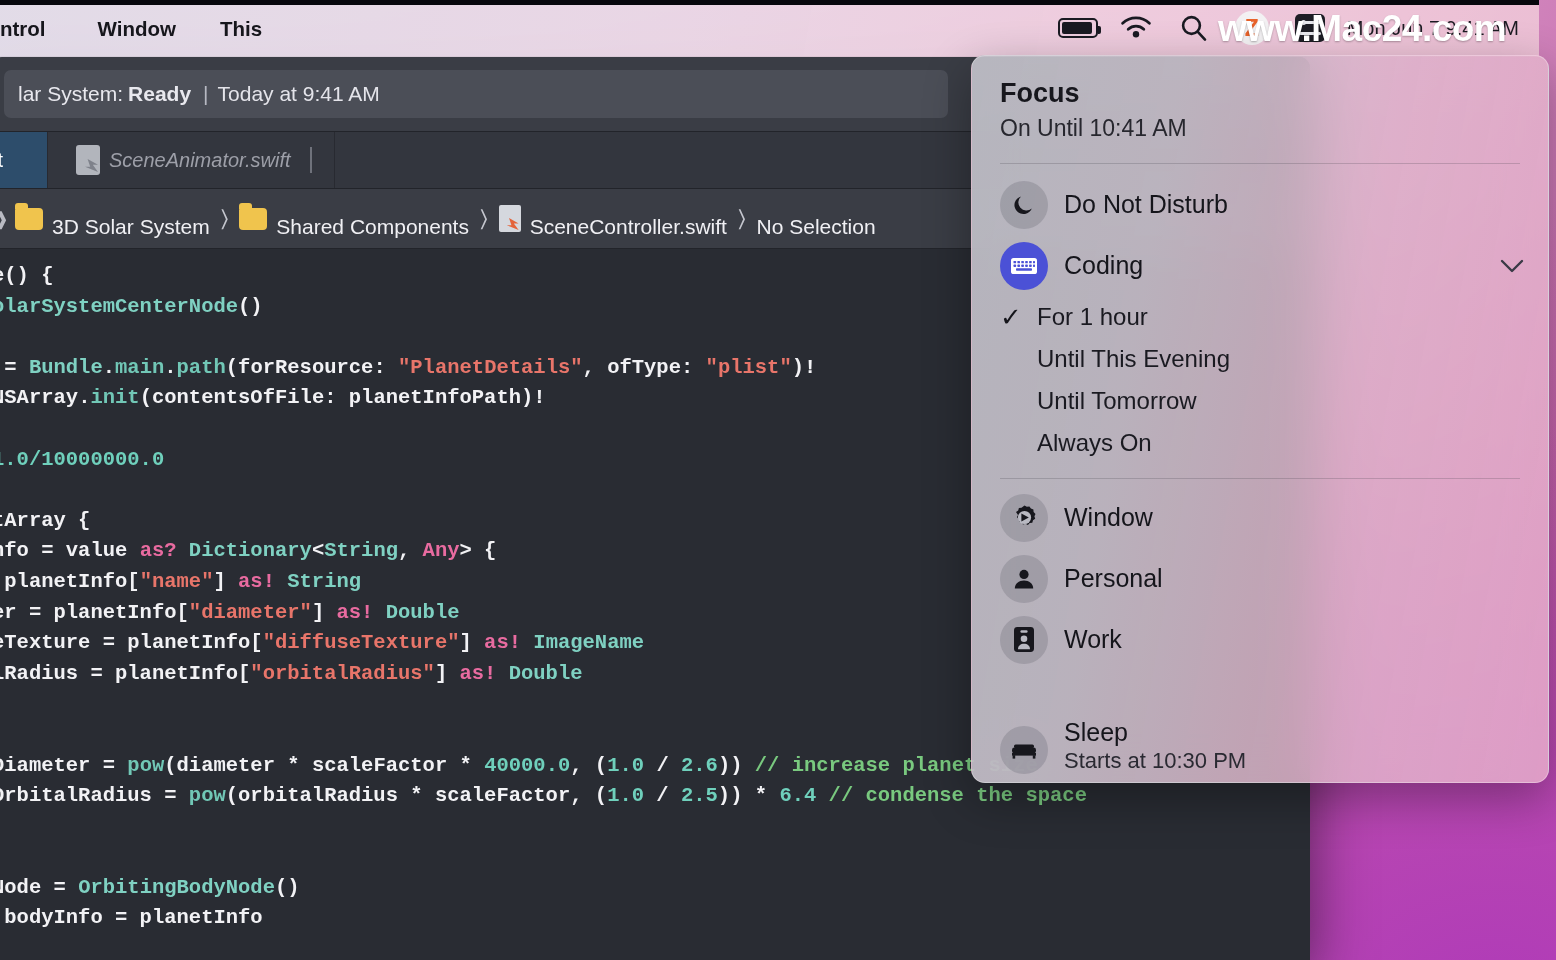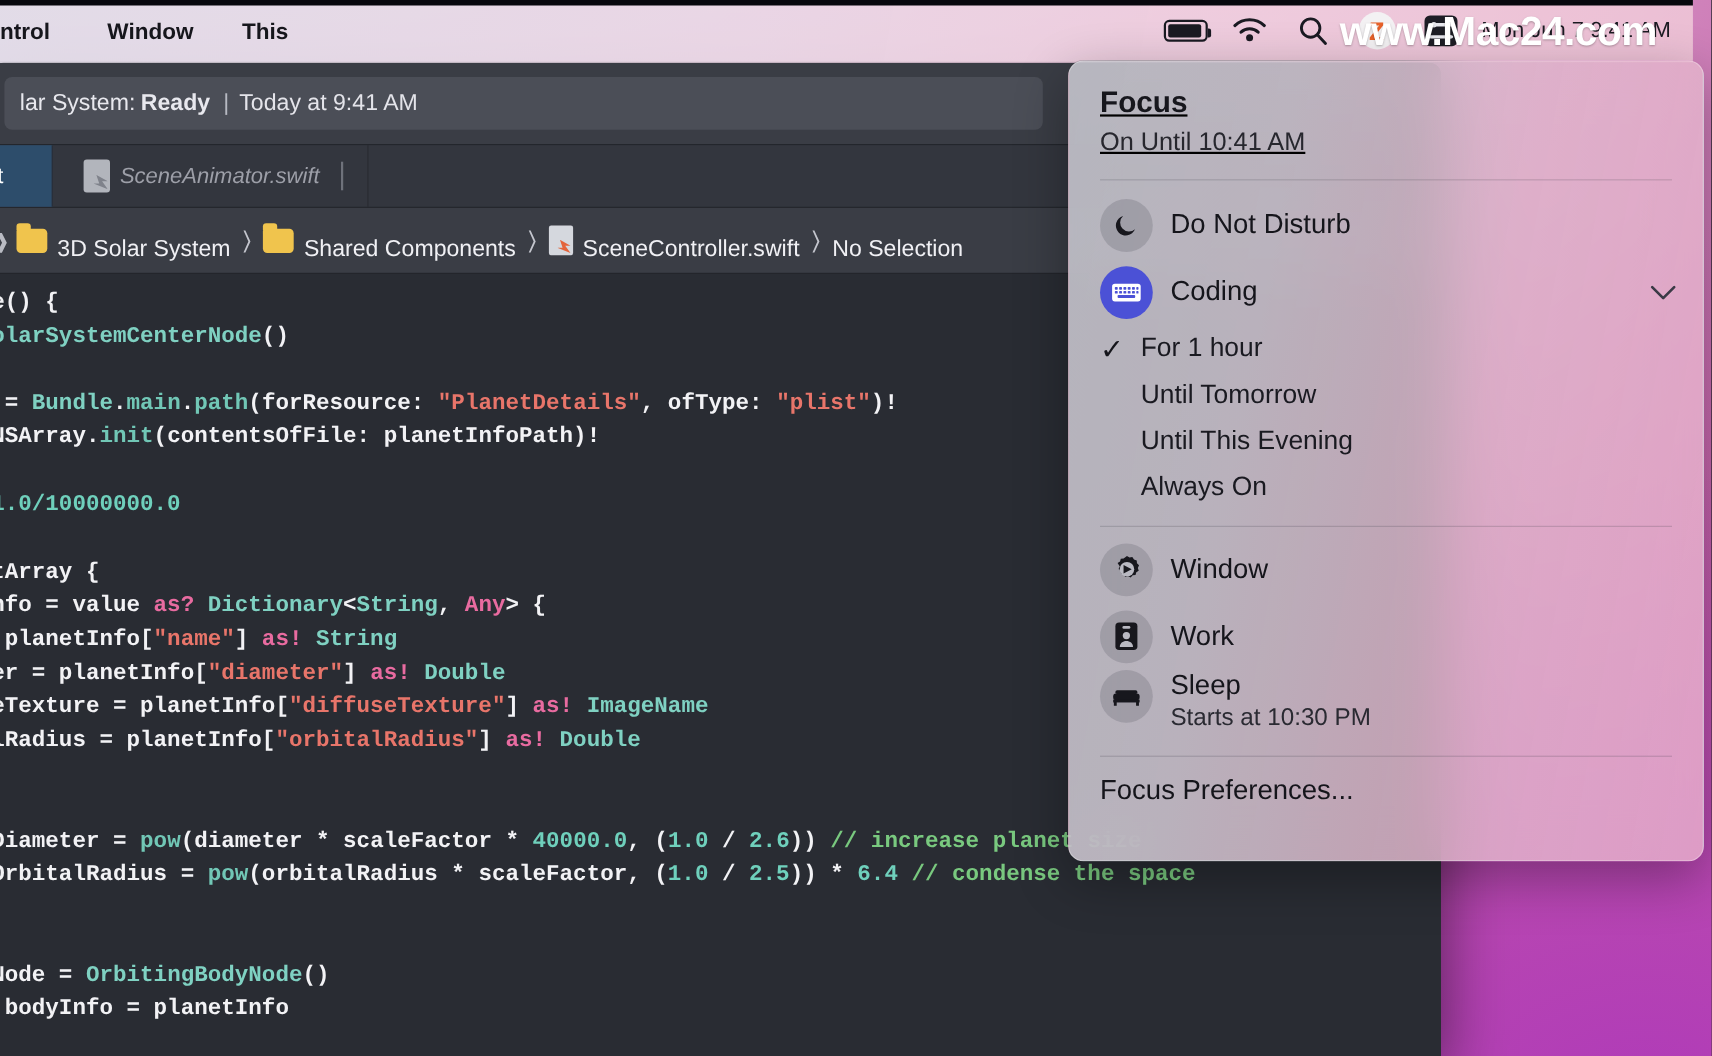--- a/index.html
+++ b/index.html
@@ -214,32 +214,32 @@
   #focus{
     position:absolute; top:55px; left:971px; width:578px; height:728px;
     background:linear-gradient(100deg, rgba(196,196,204,.90) 0%, rgba(205,196,207,.88) 30%, rgba(224,183,204,.84) 62%, rgba(231,177,203,.80) 100%);
     border-radius:14px;
     border:1px solid rgba(255,255,255,.30);
     box-shadow:0 16px 48px rgba(0,0,0,.33);
     z-index:50;
     overflow:hidden;
     backdrop-filter:blur(24px);
   }
-  .f-head{ padding:22px 28px 8px 28px;text-decoration:underline; }
+  .f-head{ padding:22px 28px 8px 28px; }
   .f-title{ font-size:27px; font-weight:700; color:#17171d; line-height:1.15; }
   .f-sub{ font-size:23px; color:#27272e; margin-top:6px; font-weight:400; }
   .f-div{
     height:1px; background:rgba(60,60,70,.22);
     margin:13px 28px 0 28px;
   }
   .f-row{
     display:flex; align-items:center;
     padding:0 22px 0 28px; height:61px; position:relative;
   }
-  .f-row.tall{ height:68px; align-items:flex-start; }
+  .f-row.tall{ height:68px; align-items:flex-end;margin-top:36px; }
   .f-ico{
     width:48px; height:48px; border-radius:50%;
     background:rgba(120,120,132,.38);
     display:flex; align-items:center; justify-content:center;
     flex:none; margin-right:16px;
   }
   .f-ico.blue{ background:#4b51d6; }
   .f-label{ font-size:25px; color:#15151b; font-weight:400; }
   .f-labelwrap{ display:flex; flex-direction:column; justify-content:center; }
   .f-sublabel{ font-size:22px; color:#2a2a32; margin-top:1px; }
@@ -390,45 +390,54 @@
     </span>
   </div>
 
   <div id="focus-options">
       <div class="f-opt">
         <span class="f-check">✓</span>
         <span>For 1 hour</span>
       </div>
       <div class="f-opt">
         <span class="f-check"></span>
-        <span>Until Tomorrow</span>
+        <span>Until This Evening</span>
       </div>
       <div class="f-opt">
         <span class="f-check"></span>
-        <span>Until This Evening</span>
+        <span>Until Tomorrow</span>
       </div>
       <div class="f-opt">
         <span class="f-check"></span>
         <span>Always On</span>
       </div>
     </div>
 
   <div class="f-div" style="margin-top:14px"></div>
 
   <div class="f-row" style="margin-top:8px">
     <span class="f-ico">
       <svg width="27" height="27" viewBox="0 0 27 27">
         <path d="M13.5 1.5l2.3 1.3 2.6-.4 1.5 2.2 2.5.9.2 2.6 1.9 1.8-1.1 2.4.8 2.5-2.2 1.4-.7 2.5-2.6.3-1.8 1.9-2.4-1.1-2.5.8-1.4-2.2-2.5-.7-.3-2.6-1.9-1.8 1.1-2.4L5 7.9l2.2-1.4.7-2.5 2.6-.3z" fill="#17171d"></path>
         <circle cx="13.5" cy="13.5" r="6.6" fill="#b9b9c2"></circle>
         <path d="M10.4 9.6l7.4 3.9-7.4 3.9z" fill="#17171d"></path>
       </svg>
     </span>
     <span class="f-label">Window</span>
   </div>
 
+  <div class="f-row">
+    <span class="f-ico">
+      <svg width="26" height="26" viewBox="0 0 26 26">
+        <circle cx="13" cy="8.4" r="4.6" fill="#17171d"></circle>
+        <path d="M3.8 22.6c0-5 4.1-8 9.2-8s9.2 3 9.2 8z" fill="#17171d"></path>
+      </svg>
+    </span>
+    <span class="f-label">Personal</span>
+  </div>
 
   <div class="f-row">
     <span class="f-ico">
       <svg width="22" height="27" viewBox="0 0 22 27">
         <rect x="1" y="1" width="20" height="25" rx="3.4" fill="#17171d"></rect>
         <rect x="7.4" y="4.2" width="7.2" height="2.5" rx="1.2" fill="#b9b9c2"></rect>
         <circle cx="11" cy="12.8" r="3.3" fill="#b9b9c2"></circle>
         <path d="M5 23.2c0-3.4 2.7-5.4 6-5.4s6 2 6 5.4z" fill="#b9b9c2"></path>
       </svg>
     </span>

